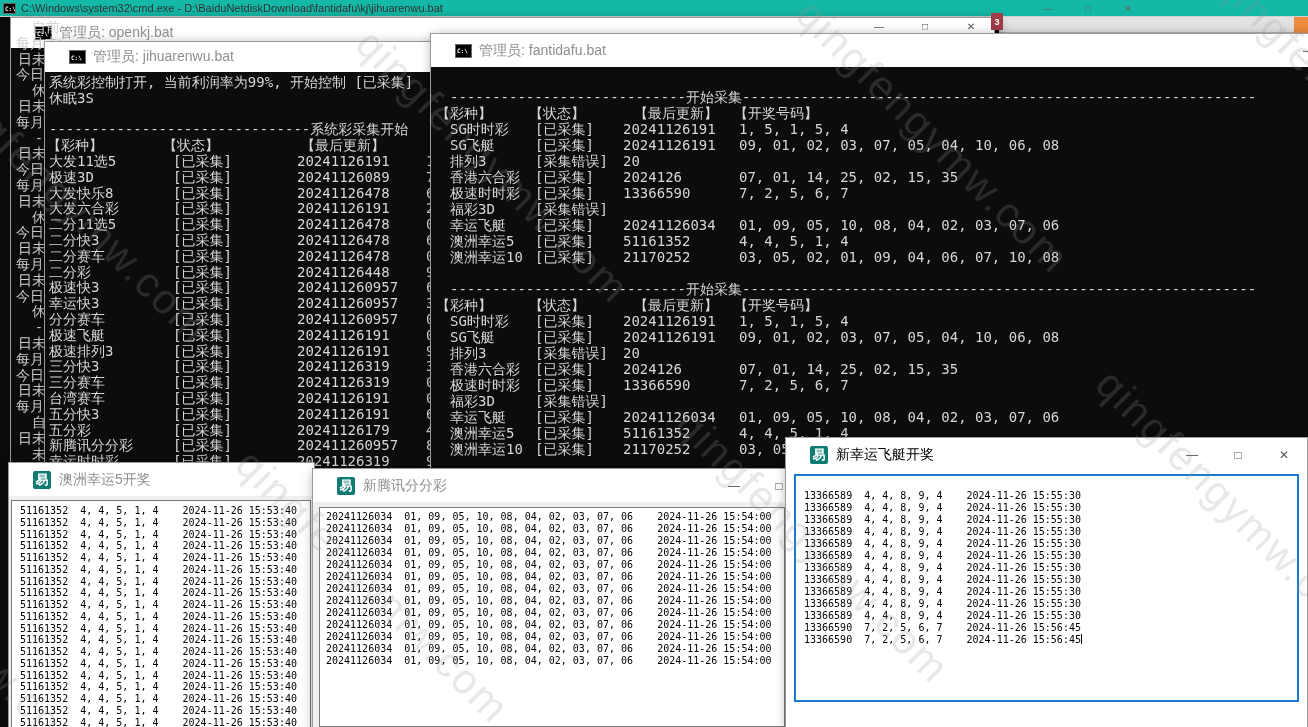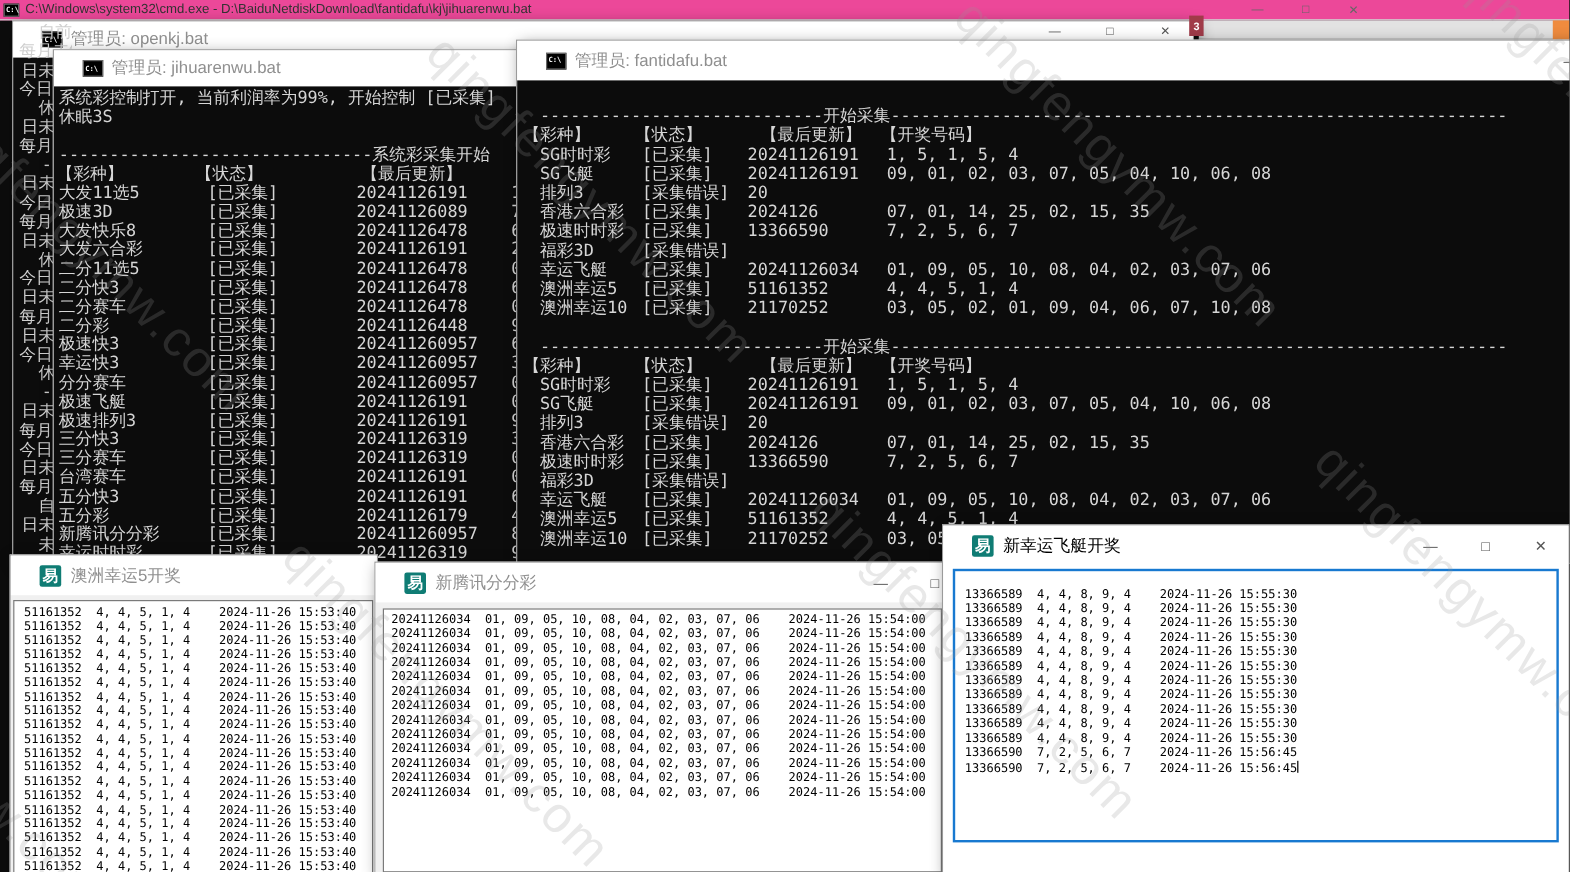--- a/index.html
+++ b/index.html
@@ -26,21 +26,21 @@
   .cline{position:relative;height:16px;}
   .cline span{position:absolute;top:0;white-space:pre;}
   
   .dlgbody{position:absolute;left:0;right:0;bottom:0;background:#f0f0f0;overflow:hidden;}
   .listbox{position:absolute;background:#fff;border:1px solid #7a7a7a;overflow:hidden;
            font:10px/11.75px "DejaVu Sans Mono",monospace;color:#000;white-space:pre;box-sizing:border-box;}
   .listbox.blue{border:2px solid #1879d0;line-height:12px;}
   .lrow{white-space:pre;}
   .caret{display:inline-block;width:1px;height:10px;background:#000;vertical-align:-1px;}
   
-  #main-titlebar{position:absolute;left:0;top:0;width:1308px;height:17px;background:#ec4899;
+  #main-titlebar{position:absolute;left:0;top:0;width:1308px;height:17px;background:#14b8a6;
                  display:flex;align-items:center;padding-left:3px;font-size:11px;color:#333;
                  box-sizing:border-box;border-bottom:1px solid #d0d0d0;}
   #main-titlebar .cmdico{width:13px;height:11px;margin-right:5px;}
   #main-caps{position:absolute;right:160px;top:0;height:17px;display:flex;}
   #main-caps .cap{width:40px;font-size:10px;color:#666;}
   #gray-strip{position:absolute;left:999px;top:17px;width:309px;height:16px;background:#e2e2e2;
               border-bottom:1px solid #b5b5b5;box-sizing:border-box;}
   #orange-strip{position:absolute;left:1294px;top:17px;width:14px;height:16px;background:#ef8b3e;}
   #red-badge{position:absolute;left:991px;top:13px;width:12px;height:17px;background:#a03b49;
              color:#fff;font:bold 9px "Liberation Sans",sans-serif;display:flex;align-items:center;

